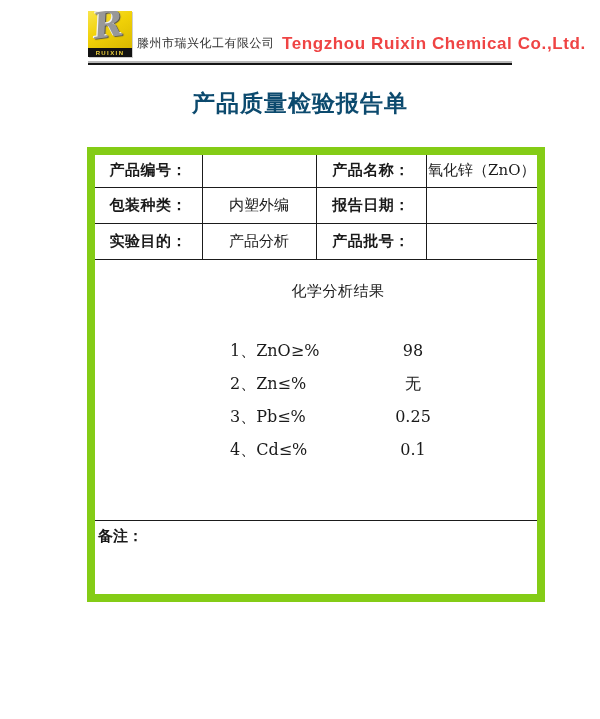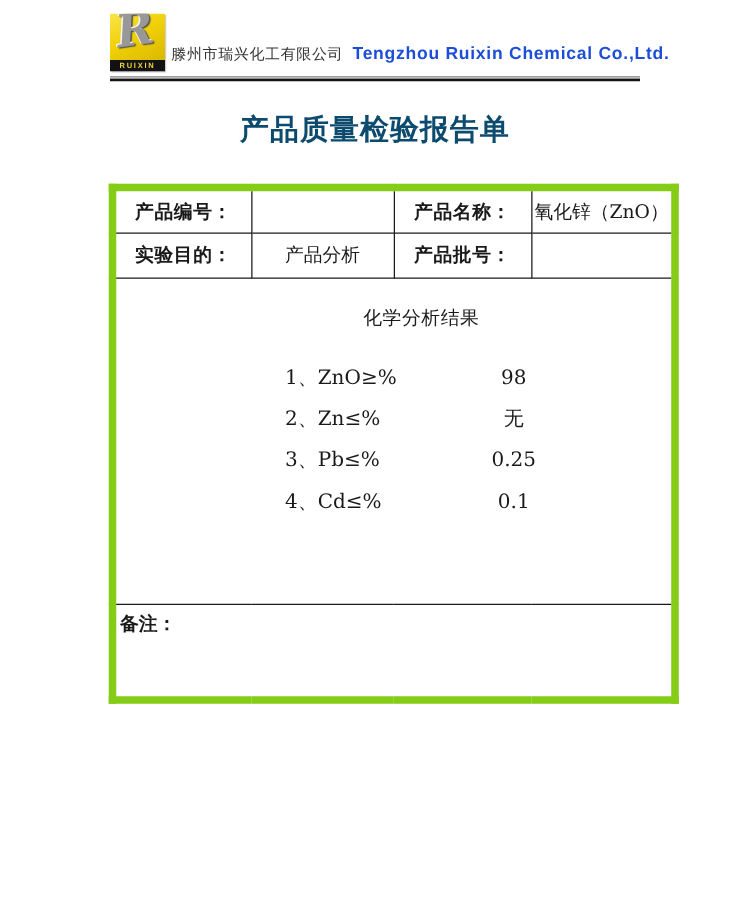--- a/index.html
+++ b/index.html
@@ -16,42 +16,42 @@
   .logo-r { position:absolute; left:5px; top:-5px;
     font-family:"DejaVu Serif","Liberation Serif",serif; font-style:italic; font-weight:bold;
     font-size:36px; line-height:1; color:#989898;
     text-shadow:-1px -1px 0 #f2f2f2, 1px 1px 1px #4e4e4e;
     transform:rotate(-8deg); }
   .logo-band { height:9px; background:#121212; display:flex; align-items:center; justify-content:center; }
   .logo-band span { font-size:6px; font-weight:bold; color:#f0d23c; letter-spacing:1.4px; line-height:1; }
 
   .company-cn { position:absolute; left:137px; top:35px; font-size:12px; letter-spacing:0.5px; color:#333;
     font-family:"DejaVu Serif","Liberation Serif",serif; white-space:nowrap; }
-  .company-en { position:absolute; left:282px; top:34px; font-size:14px; font-weight:bold;
-    letter-spacing:0.6px; color:#1d4ed8; white-space:nowrap; }
+  .company-en { position:absolute; left:282px; top:34px; font-size:17px; font-weight:bold;
+    letter-spacing:0.6px; color:#ef4444; white-space:nowrap; }
   .header-rule { position:absolute; left:88px; top:61px; width:424px; height:2px;
     background:#151515; border-top:2px solid #b9b9b9; }
 
   
   .title { position:absolute; left:0; top:88px; width:600px; margin:0; text-align:center;
     font-size:23px; font-weight:bold; letter-spacing:1px; color:#0c4a6e; }
 
   
   table.report { position:absolute; left:87px; top:147px; width:450px;
-    border-collapse:collapse; table-layout:fixed; border:6px solid #84cc16; }
+    border-collapse:collapse; table-layout:fixed; border:8px solid #84cc16; }
   .report td { border:1px solid #1b1b1b; padding:0; font-size:15px; vertical-align:middle; overflow:hidden; }
   tr.info-row { height:36px; }
   td.lbl { font-weight:bold; text-align:center; font-family:"Liberation Sans",sans-serif; letter-spacing:0.5px; }
   td.val { text-align:center; font-weight:normal;
     font-family:"DejaVu Serif","Liberation Serif",serif; }
 
   td.analysis-cell { height:238px; vertical-align:top; padding-top:22px;
     font-family:"DejaVu Serif","Liberation Serif",serif; }
   .analysis-heading { text-align:center; font-size:15px; letter-spacing:0.5px; line-height:18px;margin-left:44px; }
-  .analysis-list { margin-top:22px; }
+  .analysis-list { margin-top:34px; }
   .an-row { position:relative; height:33px; line-height:33px; font-size:16px; }
   .an-param { position:absolute; left:135px; white-space:nowrap; }
   .an-value { position:absolute; left:280px; width:76px; text-align:center; }
 
   td.remarks-cell { height:73px; vertical-align:top;
     font-family:"DejaVu Serif","Liberation Serif",serif; }
   .remarks-label { padding:6px 0 0 3px; font-size:15px;font-weight:bold; }
 
   td.sign-cell { height:90px; position:relative;
     font-family:"DejaVu Serif","Liberation Serif",serif; }
@@ -88,20 +88,26 @@
         <col style="width:115px">
     </colgroup>
     <tbody>
       <tr class="info-row">
         <td class="lbl">产品编号：</td>
         <td class="val"></td>
         <td class="lbl">产品名称：</td>
         <td class="val">氧化锌（ZnO）</td>
       </tr>
       <tr class="info-row">
+        <td class="lbl">包装种类：</td>
+        <td class="val">内塑外编</td>
+        <td class="lbl">报告日期：</td>
+        <td class="val"></td>
+      </tr>
+      <tr class="info-row">
         <td class="lbl">实验目的：</td>
         <td class="val">产品分析</td>
         <td class="lbl">产品批号：</td>
         <td class="val"></td>
       </tr>
 
       <tr>
         <td class="analysis-cell" colspan="4">
           <div class="analysis-heading">化学分析结果</div>
           <div class="analysis-list">

